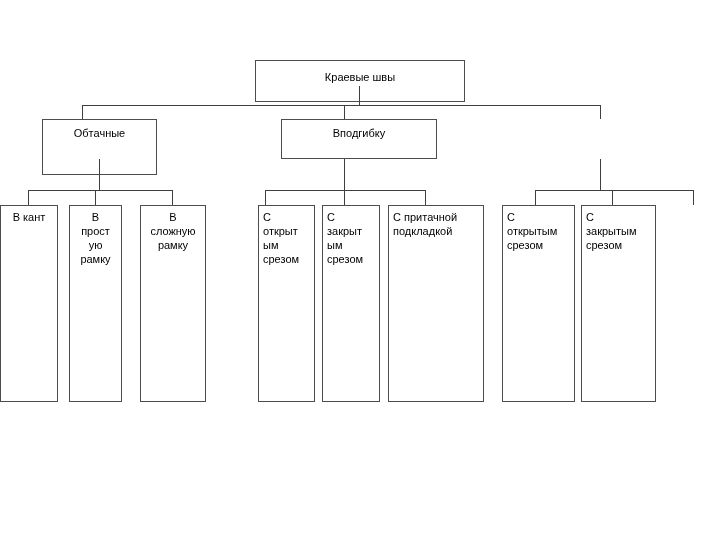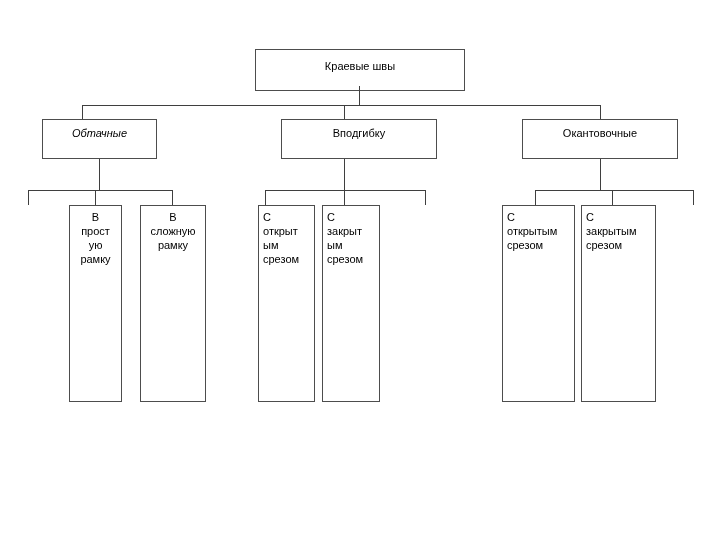--- a/index.html
+++ b/index.html
@@ -59,48 +59,48 @@
     background: #3f3f3f;
   }
   .conn.v { width: 1px; }
   .conn.h { height: 1px; }
 </style>
 </head>
 <body>
 
 <div id="canvas">
 
-  <div class="node root" style="left:255px; top:49px; width:210px; height:42px;">
+  <div class="node root" style="left:255px; top:60px; width:210px; height:42px;">
     <span class="label">Краевые швы</span>
   </div>
 
   <div class="conn v" style="left:359px; top:86px; height:19px;"></div>
 
   <div class="conn h" style="left:82px; top:105px; width:518px;"></div>
 
   <div class="conn v" style="left:82px; top:105px; height:14px;"></div>
   <div class="conn v" style="left:344px; top:105px; height:14px;"></div>
   <div class="conn v" style="left:600px; top:105px; height:14px;"></div>
 
-  <div class="node lvl2" style="left:42px; top:119px; width:115px; height:40px;font-style:italic;">
+  <div class="node lvl2" style="left:42px; top:119px; width:115px; height:56px;">
     <span class="label">Обтачные</span>
   </div>
   <div class="node lvl2" style="left:281px; top:119px; width:156px; height:40px;">
     <span class="label">Вподгибку</span>
-  </div>
-  <div class="node lvl2" style="left:522px; top:119px; width:156px; height:40px;">
-    <span class="label">Окантовочные</span>
   </div>
 
   <div class="conn v" style="left:99px; top:159px; height:31px;"></div>
   <div class="conn h" style="left:28px; top:190px; width:145px;"></div>
   <div class="conn v" style="left:28px; top:190px; height:15px;"></div>
   <div class="conn v" style="left:95px; top:190px; height:15px;"></div>
   <div class="conn v" style="left:172px; top:190px; height:15px;"></div>
 
+  <div class="node center" style="left:0px; top:205px; width:58px; height:197px;">
+    <span class="label">В кант</span>
+  </div>
   <div class="node center" style="left:69px; top:205px; width:53px; height:197px;">
     <span class="label">В
 прост
 ую
 рамку</span>
   </div>
   <div class="node center" style="left:140px; top:205px; width:66px; height:197px;">
     <span class="label">В
 сложную
 рамку</span>
@@ -117,20 +117,24 @@
 открыт
 ым
 срезом</span>
   </div>
   <div class="node left" style="left:322px; top:205px; width:58px; height:197px;">
     <span class="label">С
 закрыт
 ым
 срезом</span>
   </div>
+  <div class="node left" style="left:388px; top:205px; width:96px; height:197px;">
+    <span class="label">С притачной
+подкладкой</span>
+  </div>
 
   <div class="conn v" style="left:600px; top:159px; height:31px;"></div>
   <div class="conn h" style="left:535px; top:190px; width:159px;"></div>
   <div class="conn v" style="left:535px; top:190px; height:15px;"></div>
   <div class="conn v" style="left:612px; top:190px; height:15px;"></div>
   <div class="conn v" style="left:693px; top:190px; height:15px;"></div>
 
   <div class="node left" style="left:502px; top:205px; width:73px; height:197px;">
     <span class="label">С
 открытым

